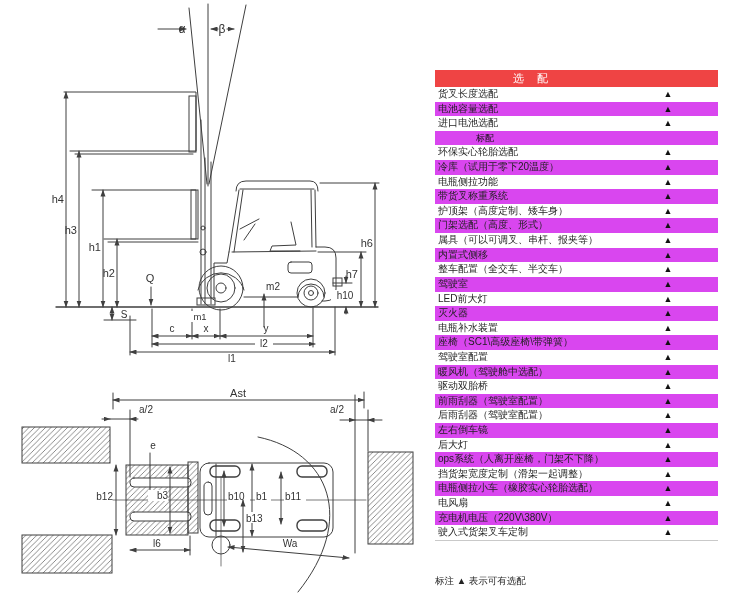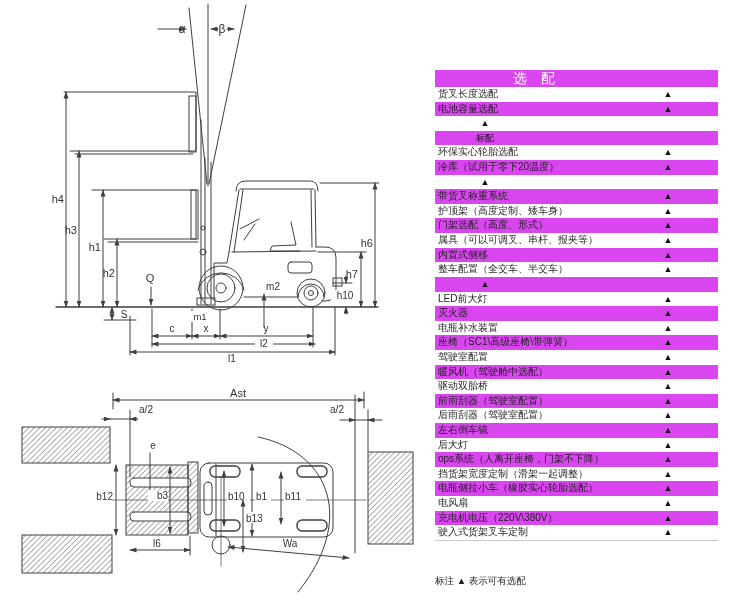--- a/index.html
+++ b/index.html
@@ -2,22 +2,22 @@
 <html><head>
 <meta charset="utf-8">
 <style>
   html,body{margin:0;padding:0;background:#fff;}
   #screen{position:relative;width:750px;height:600px;background:#fff;overflow:hidden;
           font-family:"Liberation Sans","DejaVu Sans",sans-serif;color:#222;}
   #diagram{position:absolute;left:0;top:0;}
   svg text{font-family:"Liberation Sans","DejaVu Sans",sans-serif;fill:#333;}
 
   .opt-table{position:absolute;left:435px;top:70px;width:283px;border-bottom:1px solid #c9c9c9;}
-  .opt-header{height:17px;line-height:17px;background:#d946ef;color:#fff;
-              font-size:14px;letter-spacing:5px;padding-left:78px;box-sizing:border-box;}
+  .opt-header{height:17px;line-height:17px;background:#ef4444;color:#fff;
+              font-size:11px;letter-spacing:5px;padding-left:78px;box-sizing:border-box;}
   .opt-row{display:flex;height:14.61px;line-height:14.61px;font-size:10px;color:#1f1f1f;}
   .opt-row.alt{background:#d946ef;}
   .opt-label{flex:1;padding-left:3px;white-space:nowrap;overflow:hidden;}
   .opt-value{width:100px;text-align:center;font-size:9px;color:#111;}
   .footnote{position:absolute;left:435px;top:575px;font-size:9.5px;color:#222;}
 </style>
 </head>
 <body>
 
 <div id="screen">
@@ -251,34 +251,36 @@
     <div>
         <div class="opt-row">
       <div class="opt-label">货叉长度选配</div>
       <div class="opt-value">▲</div>
     </div>
         <div class="opt-row alt">
       <div class="opt-label">电池容量选配</div>
       <div class="opt-value">▲</div>
     </div>
         <div class="opt-row">
+      <div class="opt-label">进口电池选配</div>
       <div class="opt-value">▲</div>
     </div>
         <div class="opt-row alt">
       <div class="opt-value">标配</div>
     </div>
         <div class="opt-row">
       <div class="opt-label">环保实心轮胎选配</div>
       <div class="opt-value">▲</div>
     </div>
         <div class="opt-row alt">
       <div class="opt-label">冷库（试用于零下20温度）</div>
       <div class="opt-value">▲</div>
     </div>
         <div class="opt-row">
+      <div class="opt-label">电瓶侧拉功能</div>
       <div class="opt-value">▲</div>
     </div>
         <div class="opt-row alt">
       <div class="opt-label">带货叉称重系统</div>
       <div class="opt-value">▲</div>
     </div>
         <div class="opt-row">
       <div class="opt-label">护顶架（高度定制、矮车身）</div>
       <div class="opt-value">▲</div>
     </div>
@@ -292,20 +294,21 @@
     </div>
         <div class="opt-row alt">
       <div class="opt-label">内置式侧移</div>
       <div class="opt-value">▲</div>
     </div>
         <div class="opt-row">
       <div class="opt-label">整车配置（全交车、半交车）</div>
       <div class="opt-value">▲</div>
     </div>
         <div class="opt-row alt">
+      <div class="opt-label">驾驶室</div>
       <div class="opt-value">▲</div>
     </div>
         <div class="opt-row">
       <div class="opt-label">LED前大灯</div>
       <div class="opt-value">▲</div>
     </div>
         <div class="opt-row alt">
       <div class="opt-label">灭火器</div>
       <div class="opt-value">▲</div>
     </div>

